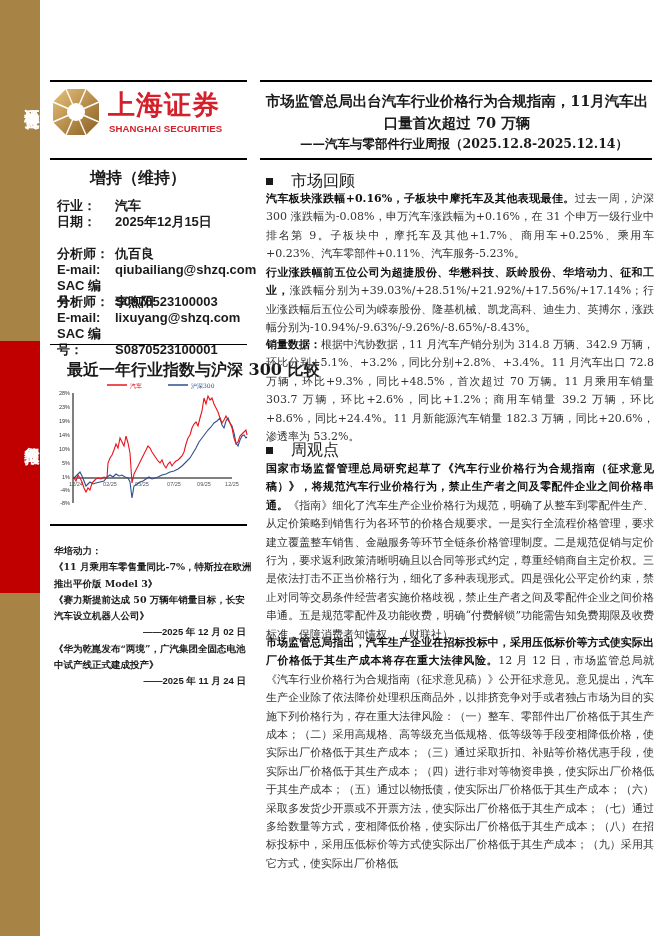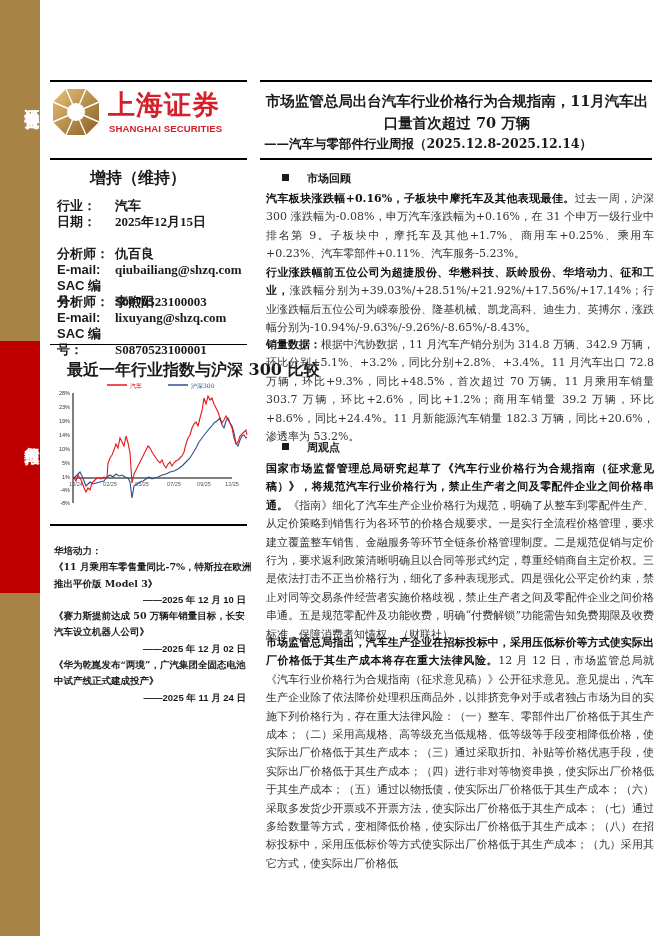--- a/index.html
+++ b/index.html
@@ -19,35 +19,35 @@
   .logo-mark { position:absolute; left:0; top:0; width:48px; height:48px; }
   .logo-cn { position:absolute; left:56px; top:1px; font-family:"DejaVu Sans", sans-serif; font-weight:bold;
              font-size:27px; color:#d4202a; letter-spacing:1px; line-height:32px; }
   .logo-en { position:absolute; left:57px; top:35px; font-family:"Liberation Sans", sans-serif; font-weight:bold;
              font-size:9.6px; color:#d4202a; letter-spacing:0.1px; }
 
   .rating { position:absolute; left:90px; top:168px; font-size:16px; font-weight:bold; }
 
   .info { position:absolute; left:57px; font-size:13px; line-height:16px; }
   .info .k { display:inline-block; width:58px; font-weight:bold; }
-  .info .v { font-family:Liberation Serif, serif; font-weight:bold;margin-top:48px; }
+  .info .v { font-family:Liberation Sans, sans-serif; font-weight:bold;margin-top:48px; }
   .info .vs { font-weight:bold; }
   .info .kk { display:inline-block; width:58px; font-family:"Liberation Sans", sans-serif; font-weight:bold; }
 
   .chart-title { position:absolute; left:67px; top:360px; font-size:16px; font-weight:bold; }
   .chart { position:absolute; left:50px; top:378px; width:200px; height:130px; }
 
   .related { position:absolute; left:54px; top:543px; width:200px; font-size:9.5px; line-height:16.3px; font-weight:bold; }
   .related .date { text-align:right; padding-right:8px; font-family:"Liberation Sans", sans-serif; }
 
   
   .title { position:absolute; left:262px; top:90px; width:390px; text-align:center; font-size:14.5px;
            font-weight:bold; line-height:22px; }
-  .subtitle { position:absolute; left:264px; top:136px; width:388px; text-align:left; font-size:12.5px; font-weight:bold; }
-  .sec-h { position:absolute; left:282px; font-size:11px; font-weight:bold; }
+  .subtitle { position:absolute; left:270px; top:136px; width:388px; text-align:center; font-size:12.5px; font-weight:bold; }
+  .sec-h { position:absolute; left:266px; font-size:16px; font-weight:normal; }
   .sec-h .sq { display:inline-block; width:7px; height:7px; background:#1a1a1a; margin-right:18px; vertical-align:1px; }
   .para { position:absolute; left:266px; width:388px; font-size:11px; line-height:18.4px; text-align:justify; color:#333; }
   .para b { color:#111; }
 </style>
 </head>
 <body>
 
 <div class="sidebar">
   <div class="side-text side-top">证券研究报告</div>
   <div class="red"></div>
@@ -145,21 +145,20 @@
     24,100 27,97 30,94 32,98 34,103 36,108 38,106 40,104 43,106 46,105 50,104 54,103 57,99 60,97 63,99 66,96 69,98 72,97 75,99 78,100 80,104 82,120 84,108 87,106 90,104 93,103 96,101 99,99 102,101 105,100 108,99 112,97 116,96 120,94 124,93 128,91 132,88 136,84 140,80 143,75 146,70 149,64 152,60 155,56 158,52 161,49 164,45 167,43 170,40 172,47 174,50 176,43 178,40 180,45 182,48 184,55 186,65 188,68 190,62 192,58 194,57 196,60 197,59"></polyline>
 
   <polyline fill="none" stroke="#e8141c" stroke-width="1.1" points="
     24,100 26,103 28,97 30,100 32,104 34,110 36,114 38,110 40,112 42,105 44,103 46,101 48,100 51,101 54,99 57,100 58,85 60,80 62,77 64,72 66,66 68,70 70,60 72,64 74,68 76,58 78,65 80,75 82,105 84,96 86,92 88,88 90,84 92,80 94,76 96,72 98,68 100,70 102,74 104,77 106,80 108,83 110,85 112,82 114,87 116,90 118,86 120,84 122,88 124,85 126,83 128,82 130,80 132,78 134,74 136,66 138,60 140,57 142,50 144,46 146,44 148,48 150,40 152,33 154,20 156,26 158,18 160,22 162,20 164,26 166,30 168,34 170,40 172,45 174,42 176,38 178,42 180,45 182,50 184,60 186,66 188,64 190,58 192,56 194,54 196,52 197,57"></polyline>
 </svg>
 <div class="hline" style="left:50px; top:524px; width:197px;"></div>
 
 <div class="related">
   <div>华培动力：</div>
   <div>《11 月乘用车零售量同比-7%，特斯拉在欧洲推出平价版 Model 3》</div>
-  <div class="date">——2025 年 12 月 10 日</div>
   <div>《赛力斯提前达成 50 万辆年销量目标，长安汽车设立机器人公司》</div>
   <div class="date">——2025 年 12 月 02 日</div>
   <div>《华为乾崑发布“两境”，广汽集团全固态电池中试产线正式建成投产》</div>
   <div class="date">——2025 年 11 月 24 日</div>
 </div>
 
 <div class="hline" style="left:260px; top:80px; width:392px;"></div>
 <div class="title">市场监管总局出台汽车行业价格行为合规指南，11月汽车出口量首次超过 70 万辆</div>
 <div class="subtitle">——汽车与零部件行业周报（2025.12.8-2025.12.14）</div>
 <div class="hline" style="left:260px; top:158px; width:392px;"></div>

